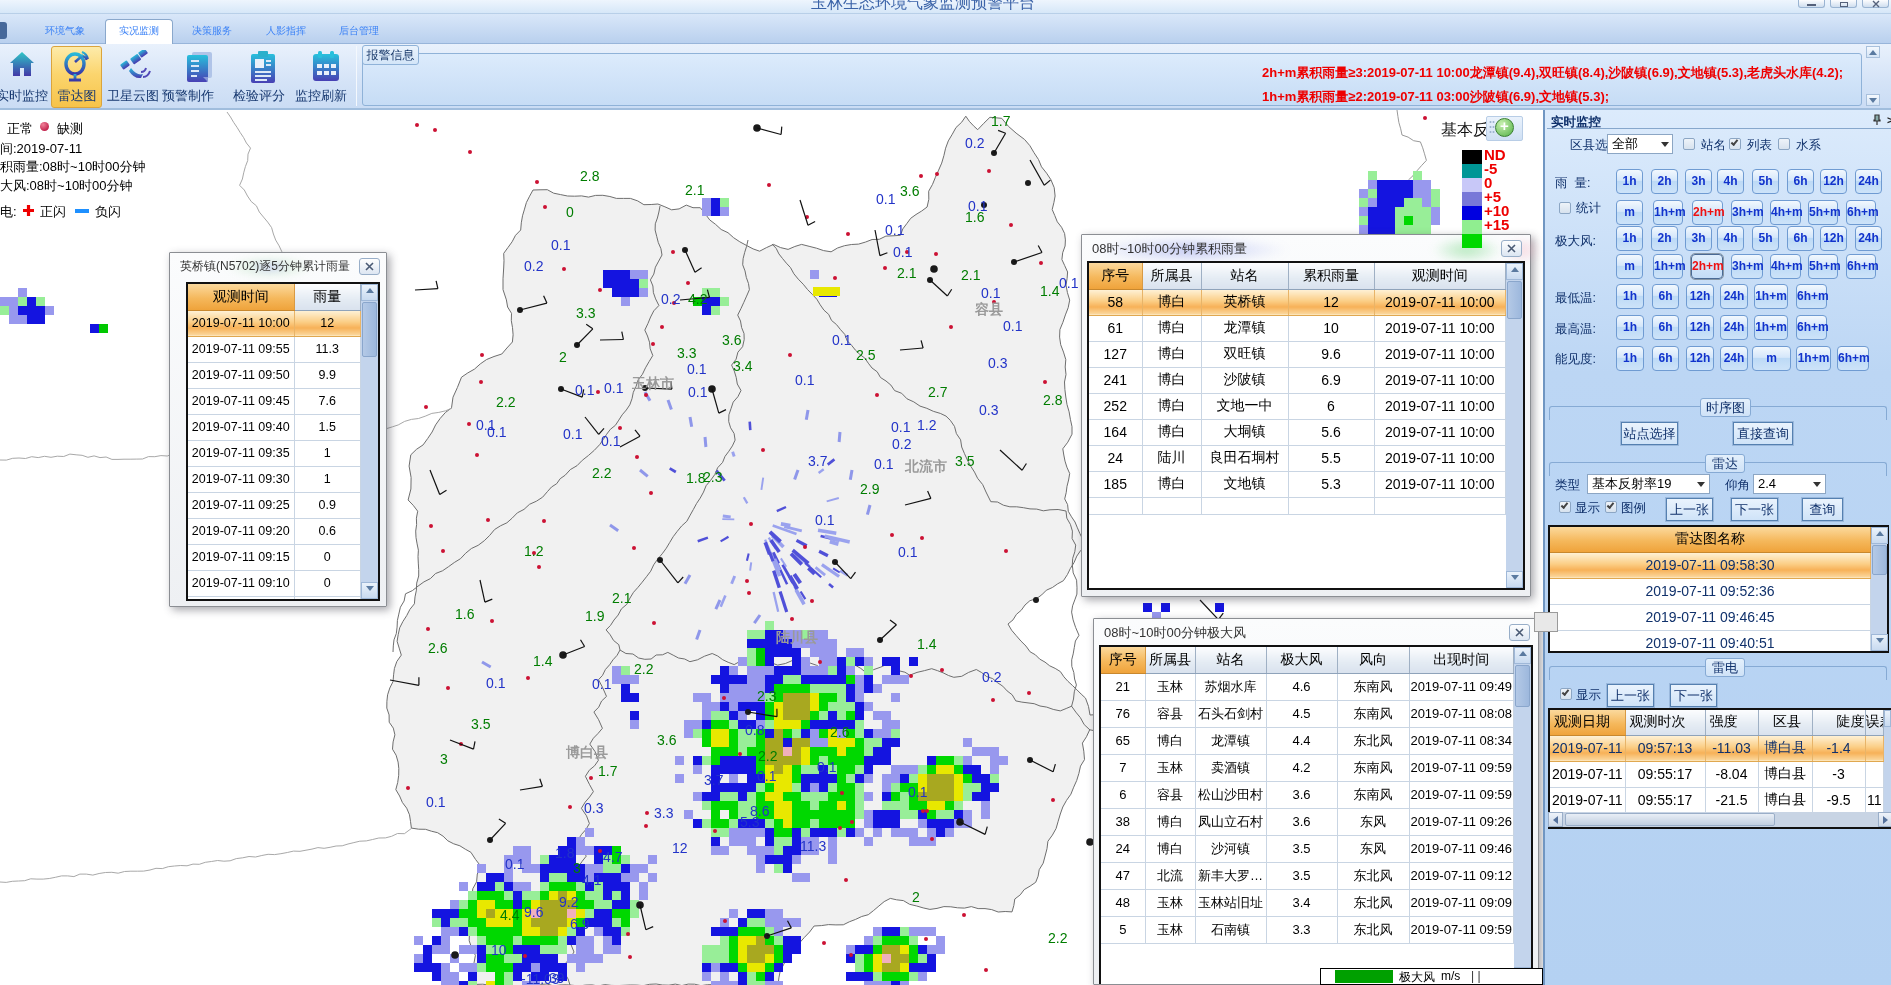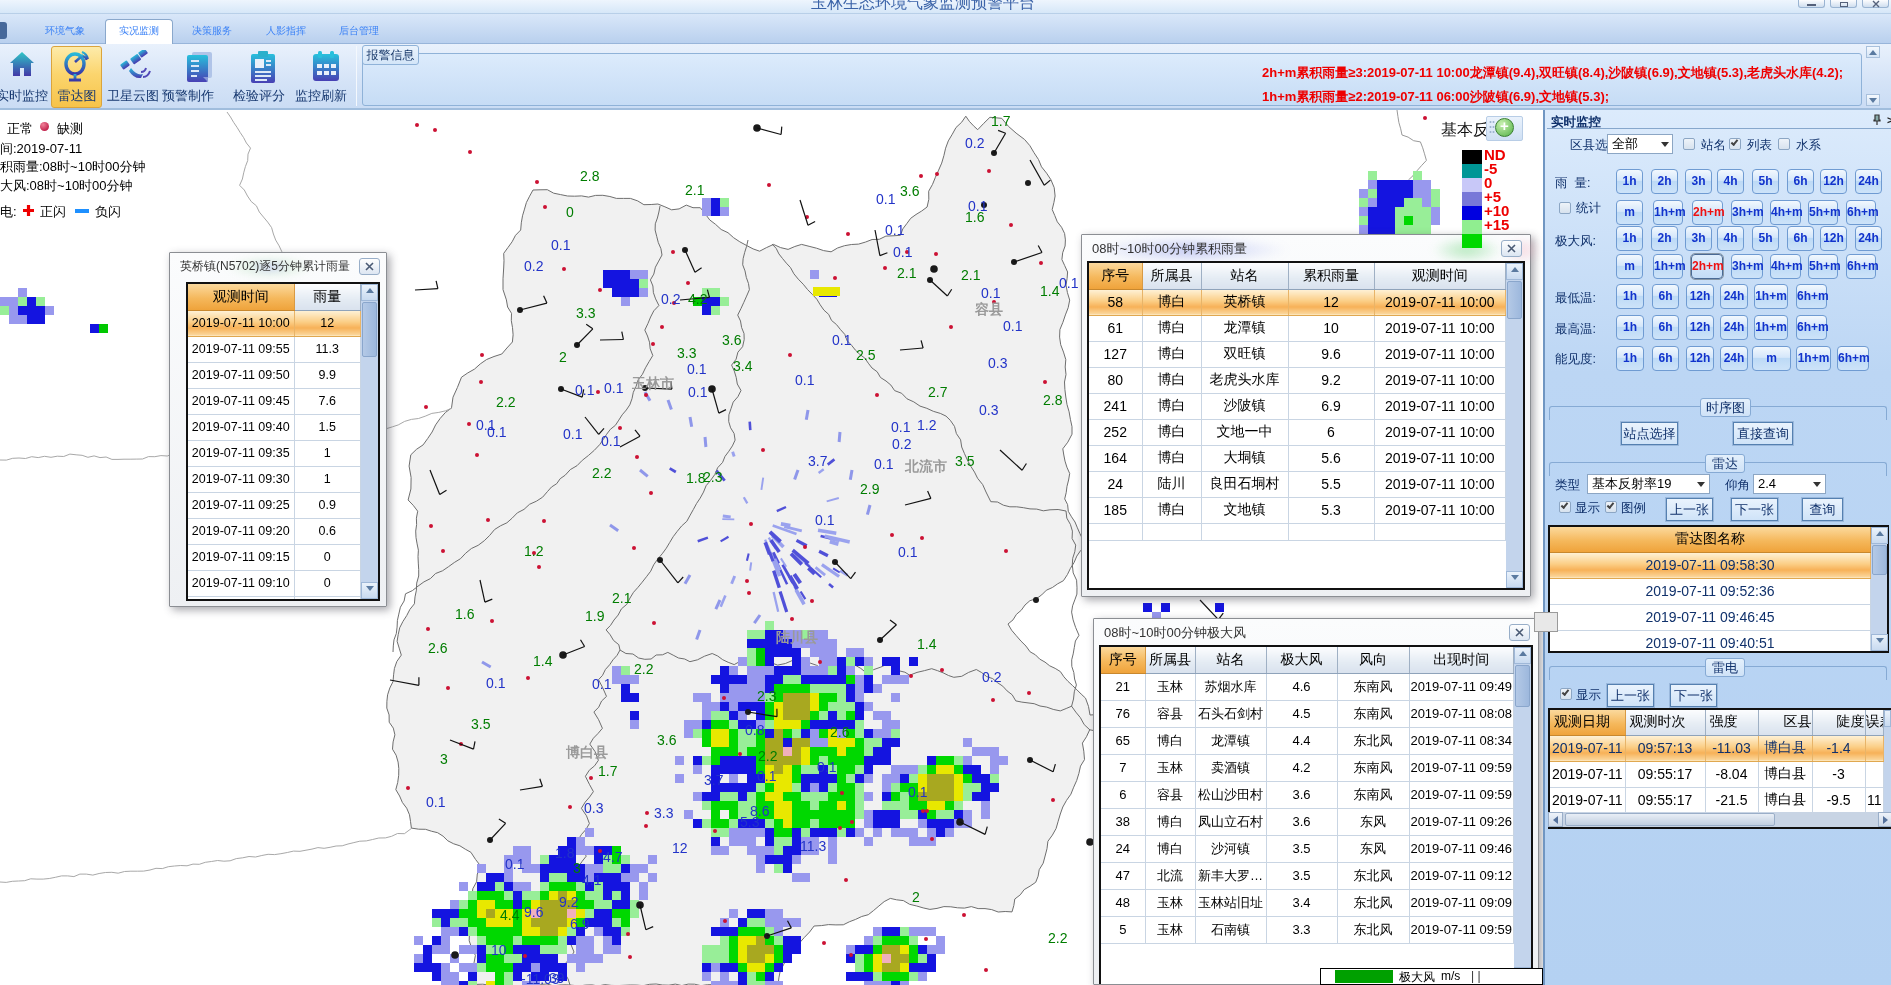--- a/index.html
+++ b/index.html
@@ -590,21 +590,21 @@
       <rect x="20" y="21" width="5" height="4"></rect>
     </g>
   </svg>
 <div class="ric" style="left:-8px">实时监控</div>
 <div class="ric" style="left:47px">雷达图</div>
 <div class="ric" style="left:103px">卫星云图</div>
 <div class="ric" style="left:158px">预警制作</div>
 <div class="ric" style="left:229px">检验评分</div>
 <div class="ric" style="left:291px">监控刷新</div>
 <div class="alline" style="left:1262px;top:64px">2h+m累积雨量≥3:2019-07-11 10:00龙潭镇(9.4),双旺镇(8.4),沙陂镇(6.9),文地镇(5.3),老虎头水库(4.2);</div>
-<div class="alline" style="left:1262px;top:88px">1h+m累积雨量≥2:2019-07-11 06:00沙陂镇(6.9),文地镇(5.3);</div>
+<div class="alline" style="left:1262px;top:88px">1h+m累积雨量≥2:2019-07-11 03:00沙陂镇(6.9),文地镇(5.3);</div>
 <div class="sarrow" style="top:46px">
     <div class="tri-u"></div>
   </div>
 <div class="sarrow" style="top:94px">
     <div class="tri-d"></div>
   </div>
 
 <div style="position:absolute;left:0;top:118px;width:300px;font-size:13px;color:#000;z-index:5">
 <div style="position:absolute;left:7px;top:2px">正常</div>
 <div style="position:absolute;left:40px;top:4px;width:9px;height:9px;border-radius:50%;background:radial-gradient(circle at 35% 30%,#f08098,#b00030)"></div>
@@ -757,27 +757,20 @@
               <td>博白</td>
               <td>龙潭镇</td>
               <td>10</td>
               <td>2019-07-11 10:00</td>
             </tr>
             <tr style="height:26px">
               <td>127</td>
               <td>博白</td>
               <td>双旺镇</td>
               <td>9.6</td>
-              <td>2019-07-11 10:00</td>
-            </tr>
-            <tr style="height:26px">
-              <td>80</td>
-              <td>博白</td>
-              <td>老虎头水库</td>
-              <td>9.2</td>
               <td>2019-07-11 10:00</td>
             </tr>
             <tr style="height:26px">
               <td>241</td>
               <td>博白</td>
               <td>沙陂镇</td>
               <td>6.9</td>
               <td>2019-07-11 10:00</td>
             </tr>
             <tr style="height:26px">
@@ -1078,21 +1071,21 @@
     <div class="push" style="left:62px;top:574px;width:47px">上一张</div>
     <div class="push" style="left:125px;top:574px;width:47px">下一张</div>
     <div class="tframe" style="left:3px;top:598px;width:345px;height:121px">
 <div style="position:absolute;left:0;top:0;right:7px;bottom:0;overflow:hidden">
         <table class="grid">
           <tbody>
             <tr class="hd" style="height:25px">
               <td class="oc" style="width:75px;text-align:left;padding-left:4px">观测日期</td>
               <td style="width:80px;text-align:left;padding-left:4px">观测时次</td>
               <td style="width:53px;text-align:left;padding-left:4px">强度</td>
-              <td style="width:54px;text-align:right;padding-left:4px">区县</td>
+              <td style="width:54px;text-align:center;padding-left:4px">区县</td>
               <td style="width:53px;text-align:right;padding-left:4px">陡度</td>
               <td>误差</td>
             </tr>
             <tr class="hl" style="height:26px">
               <td style="color:#10316b">2019-07-11</td>
               <td style="color:#10316b">09:57:13</td>
               <td style="color:#10316b">-11.03</td>
               <td style="color:#10316b">博白县</td>
               <td style="color:#10316b">-1.4</td>
               <td style="color:#10316b"></td>

